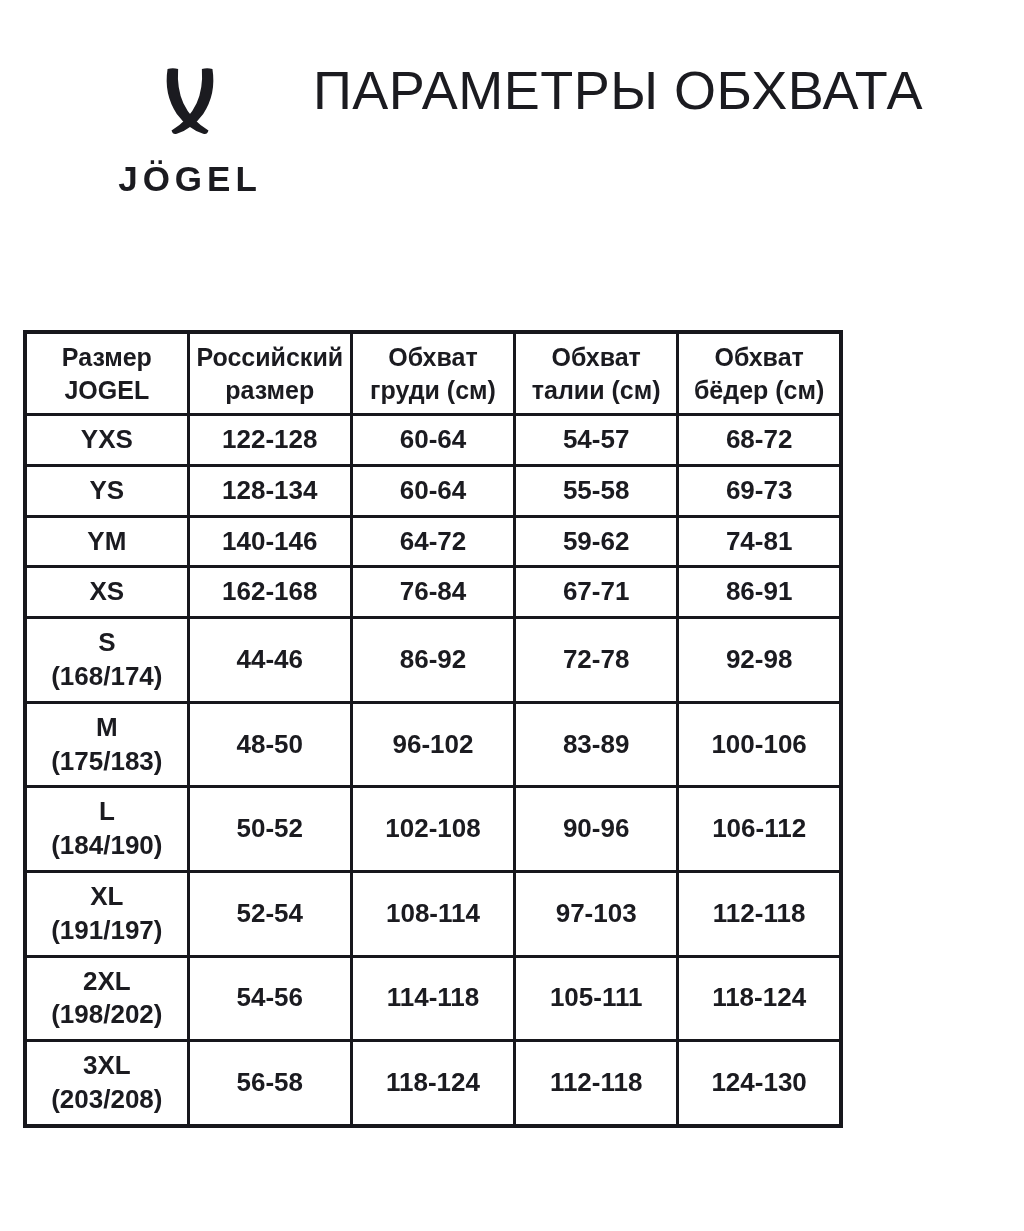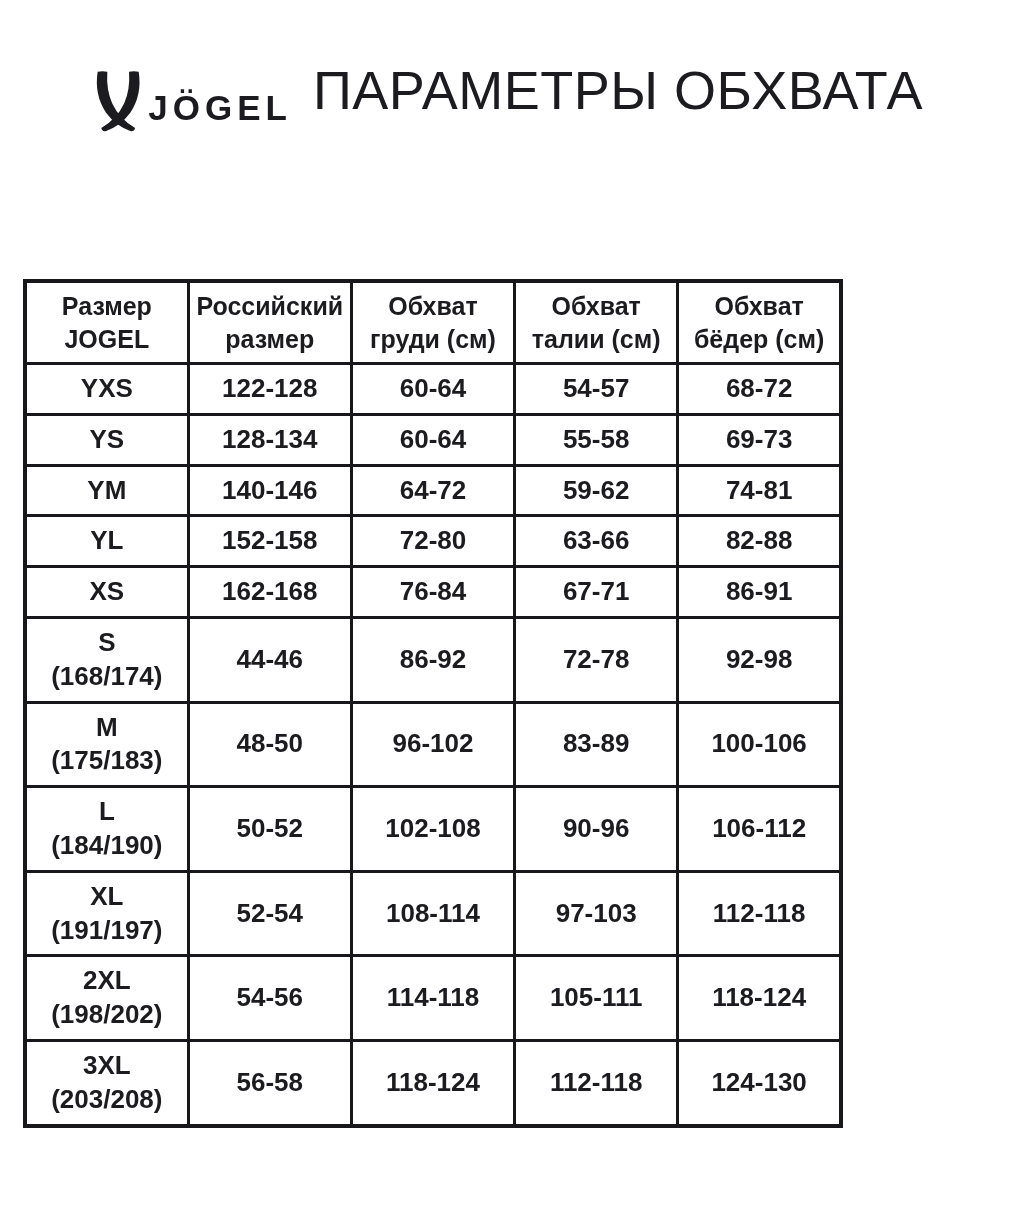--- a/index.html
+++ b/index.html
@@ -16,21 +16,21 @@
   }
   .header {
     display: flex;
     align-items: flex-start;
     padding: 0 80px 0 88px;
   }
   .brand {
     width: 204px;
     flex: 0 0 204px;
     display: flex;
-    flex-direction: row;
+    flex-direction: column;
     align-items: center;
     margin-top: 56px;
     text-align: right;
   }
   .brand svg { width: 66px; height: 92px; display: block; }
   .wordmark {
     margin-top: 11px;
     font-size: 35px;
     font-weight: 700;
     letter-spacing: 5px;
@@ -147,30 +147,20 @@
     <td>
       <div class="cell-line1">YM</div>
 
     </td>
     <td>140-146</td>
     <td>64-72</td>
     <td>59-62</td>
     <td>74-81</td>
   </tr>
 
-  <tr>
-    <td>
-      <div class="cell-line1">YL</div>
-
-    </td>
-    <td>152-158</td>
-    <td>72-80</td>
-    <td>63-66</td>
-    <td>82-88</td>
-  </tr>
 
   <tr>
     <td>
       <div class="cell-line1">XS</div>
 
     </td>
     <td>162-168</td>
     <td>76-84</td>
     <td>67-71</td>
     <td>86-91</td>

